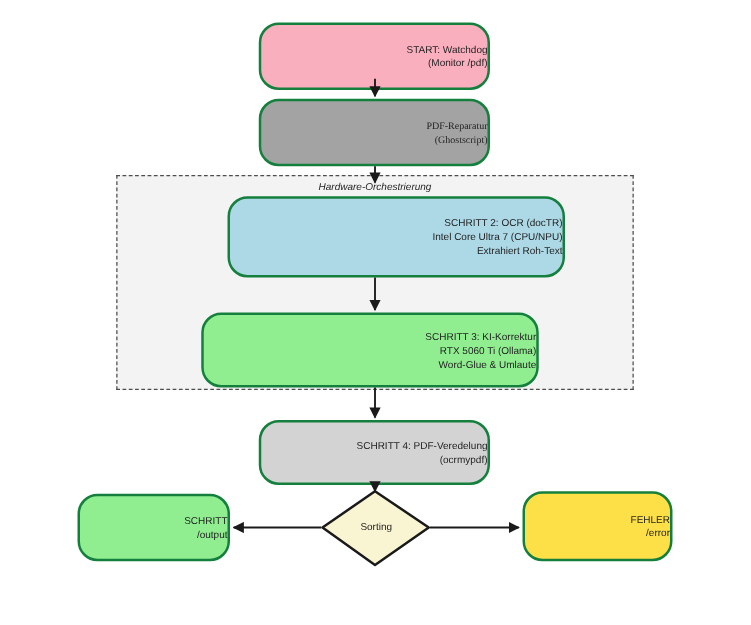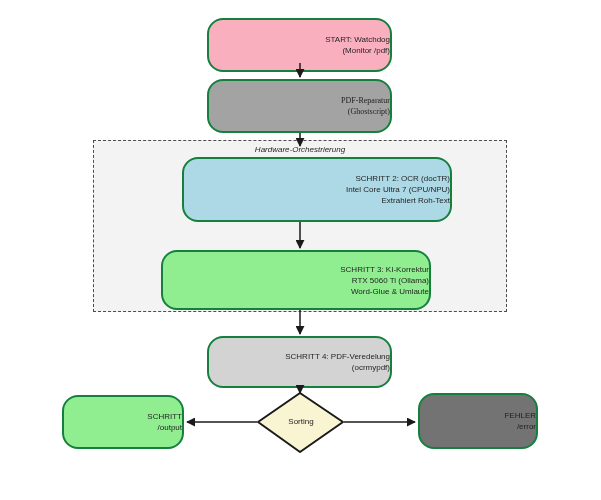--- a/index.html
+++ b/index.html
@@ -90,21 +90,21 @@
   <div class="node" style="left: 207px; top: 336px; width: 185px; height: 52px; background-color: rgb(211, 211, 211);">
     <div class="line">SCHRITT 4: PDF-Veredelung</div>
     <div class="line">(ocrmypdf)</div>
   </div>
 
   <div class="node" style="left: 62px; top: 395px; width: 122px; height: 54px; background-color: rgb(144, 238, 144);">
     <div class="line">SCHRITT</div>
     <div class="line italic">/output</div>
   </div>
 
-  <div class="node" style="left: 418px; top: 393px; width: 120px; height: 56px; background-color: #737373; padding-left: 10px;">
+  <div class="node" style="left: 418px; top: 393px; width: 120px; height: 56px; background-color: #fde047; padding-left: 10px;">
     <div class="line">FEHLER</div>
     <div class="line italic">/error</div>
   </div>
 
   <svg class="overlay" width="601" height="500" viewBox="0 0 601 500" xmlns="http://www.w3.org/2000/svg">
     <defs>
       <marker id="arrow" viewBox="0 0 10 10" refX="9" refY="5" markerWidth="6" markerHeight="6" orient="auto-start-reverse">
         <path d="M0,0 L10,5 L0,10 z" fill="#1a1a1a"></path>
       </marker>
     </defs>

